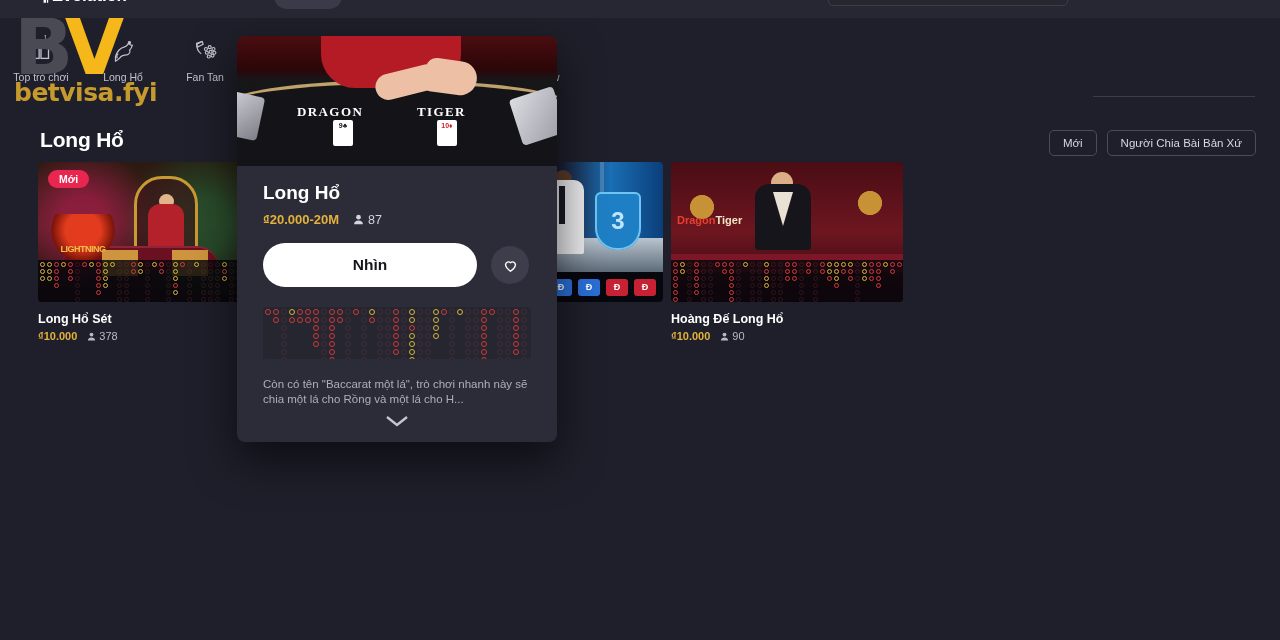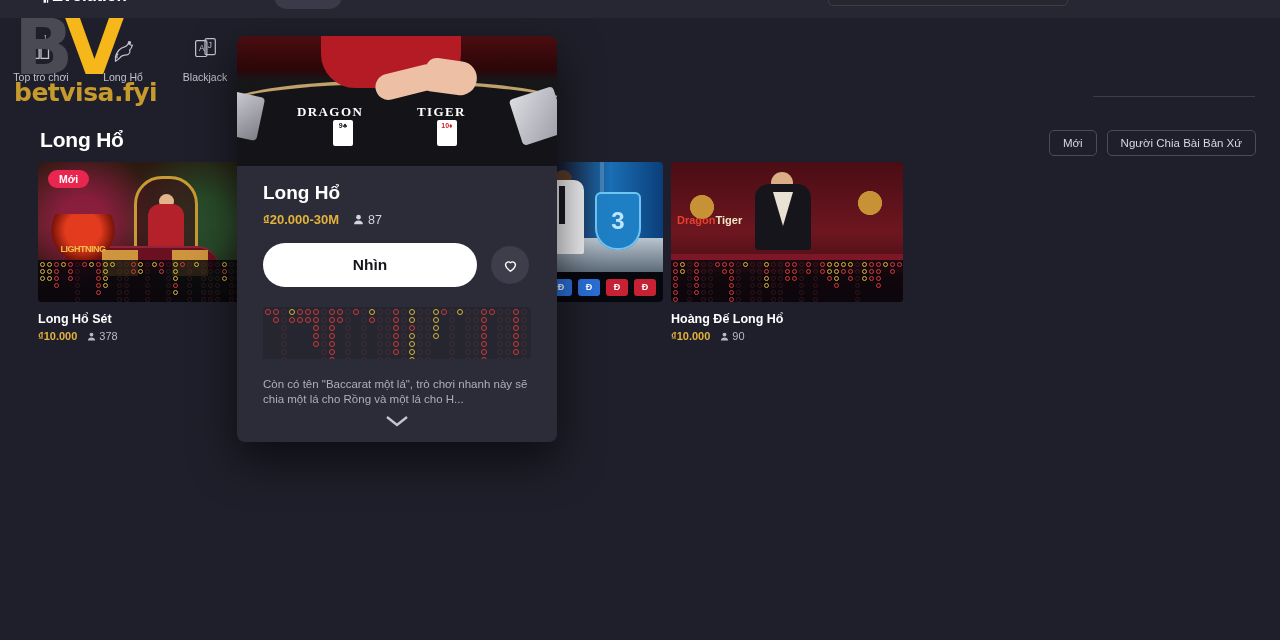--- a/index.html
+++ b/index.html
@@ -681,20 +681,36 @@
     <div class="cat">
       <svg width="30" height="30" viewBox="0 0 32 32" fill="none" stroke="#c2c2ce" stroke-width="1.3">
         <path d="M8 24c2-6 5-9 9-10 3-1 5-3 5-6 0 3 2 4 4 4-1 2-1 4-3 5 1 2 0 4-2 5-3 1-5 0-7 2-2 2-3 4-6 5z"></path>
         <circle cx="23" cy="9" r="1" fill="#c2c2ce"></circle>
         <path d="M10 26c-1-2-1-4 1-5"></path>
       </svg>
       <div class="cat-label">Long Hổ</div>
     </div>
     <div class="cat">
       <svg width="30" height="30" viewBox="0 0 32 32" fill="none" stroke="#c2c2ce" stroke-width="1.3">
+        <path d="M7 10c0 5 2 9 5 11"></path>
+          <path d="M13 8c-3 1-6 4-6 2"></path>
+        <path d="M7 10l6-2 1 3-6 3z"></path>
+        <circle cx="17" cy="16" r="1.6"></circle>
+          <circle cx="21" cy="14" r="1.6"></circle>
+          <circle cx="25" cy="16" r="1.6"></circle>
+        <circle cx="18" cy="20" r="1.6"></circle>
+          <circle cx="22" cy="19" r="1.6"></circle>
+          <circle cx="26" cy="20" r="1.6"></circle>
+        <circle cx="20" cy="24" r="1.6"></circle>
+          <circle cx="24" cy="23" r="1.6"></circle>
+      </svg>
+      <div class="cat-label">Fan Tan</div>
+    </div>
+    <div class="cat">
+      <svg width="30" height="30" viewBox="0 0 32 32" fill="none" stroke="#c2c2ce" stroke-width="1.3">
         <rect x="6" y="7" width="12" height="17" rx="1.6"></rect>
         <rect x="16" y="5" width="11" height="17" rx="1.6"></rect>
         <text x="9.5" y="18" font-size="9" fill="#c2c2ce" stroke="none">A</text>
         <text x="19" y="15" font-size="9" fill="#c2c2ce" stroke="none">J</text>
       </svg>
       <div class="cat-label">Blackjack</div>
     </div>
     <div class="cat">
       <svg width="30" height="30" viewBox="0 0 32 32" fill="none" stroke="#c2c2ce" stroke-width="1.3">
         <rect x="4" y="11" width="12" height="12" rx="2" transform="rotate(-14 10 17)"></rect>
@@ -775,21 +791,21 @@
       <div class="mv-shoe"></div>
       <div class="mv-lbl" style="left:60px">DRAGON</div>
       <div class="mv-lbl" style="left:180px">TIGER</div>
       <div class="mv-card" style="left:96px; color:#14141a">9♣</div>
       <div class="mv-card" style="left:200px; color:#cc1f2c">10♦</div>
     </div>
 
     <div class="modal-body">
       <div class="modal-title">Long Hổ</div>
       <div class="modal-meta">
-        <span class="modal-bet">₫20.000-30M</span>
+        <span class="modal-bet">₫20.000-20M</span>
         <span class="modal-players">
           <svg width="11" height="11" viewBox="0 0 16 16">
               <circle cx="8" cy="4.6" r="3.4" fill="#d3d3de"></circle>
               <path d="M1.6 15c0-3.6 2.9-5.4 6.4-5.4S14.4 11.4 14.4 15z" fill="#d3d3de"></path>
             </svg>
           <span>87</span>
         </span>
       </div>
 
       <div class="modal-actions">

